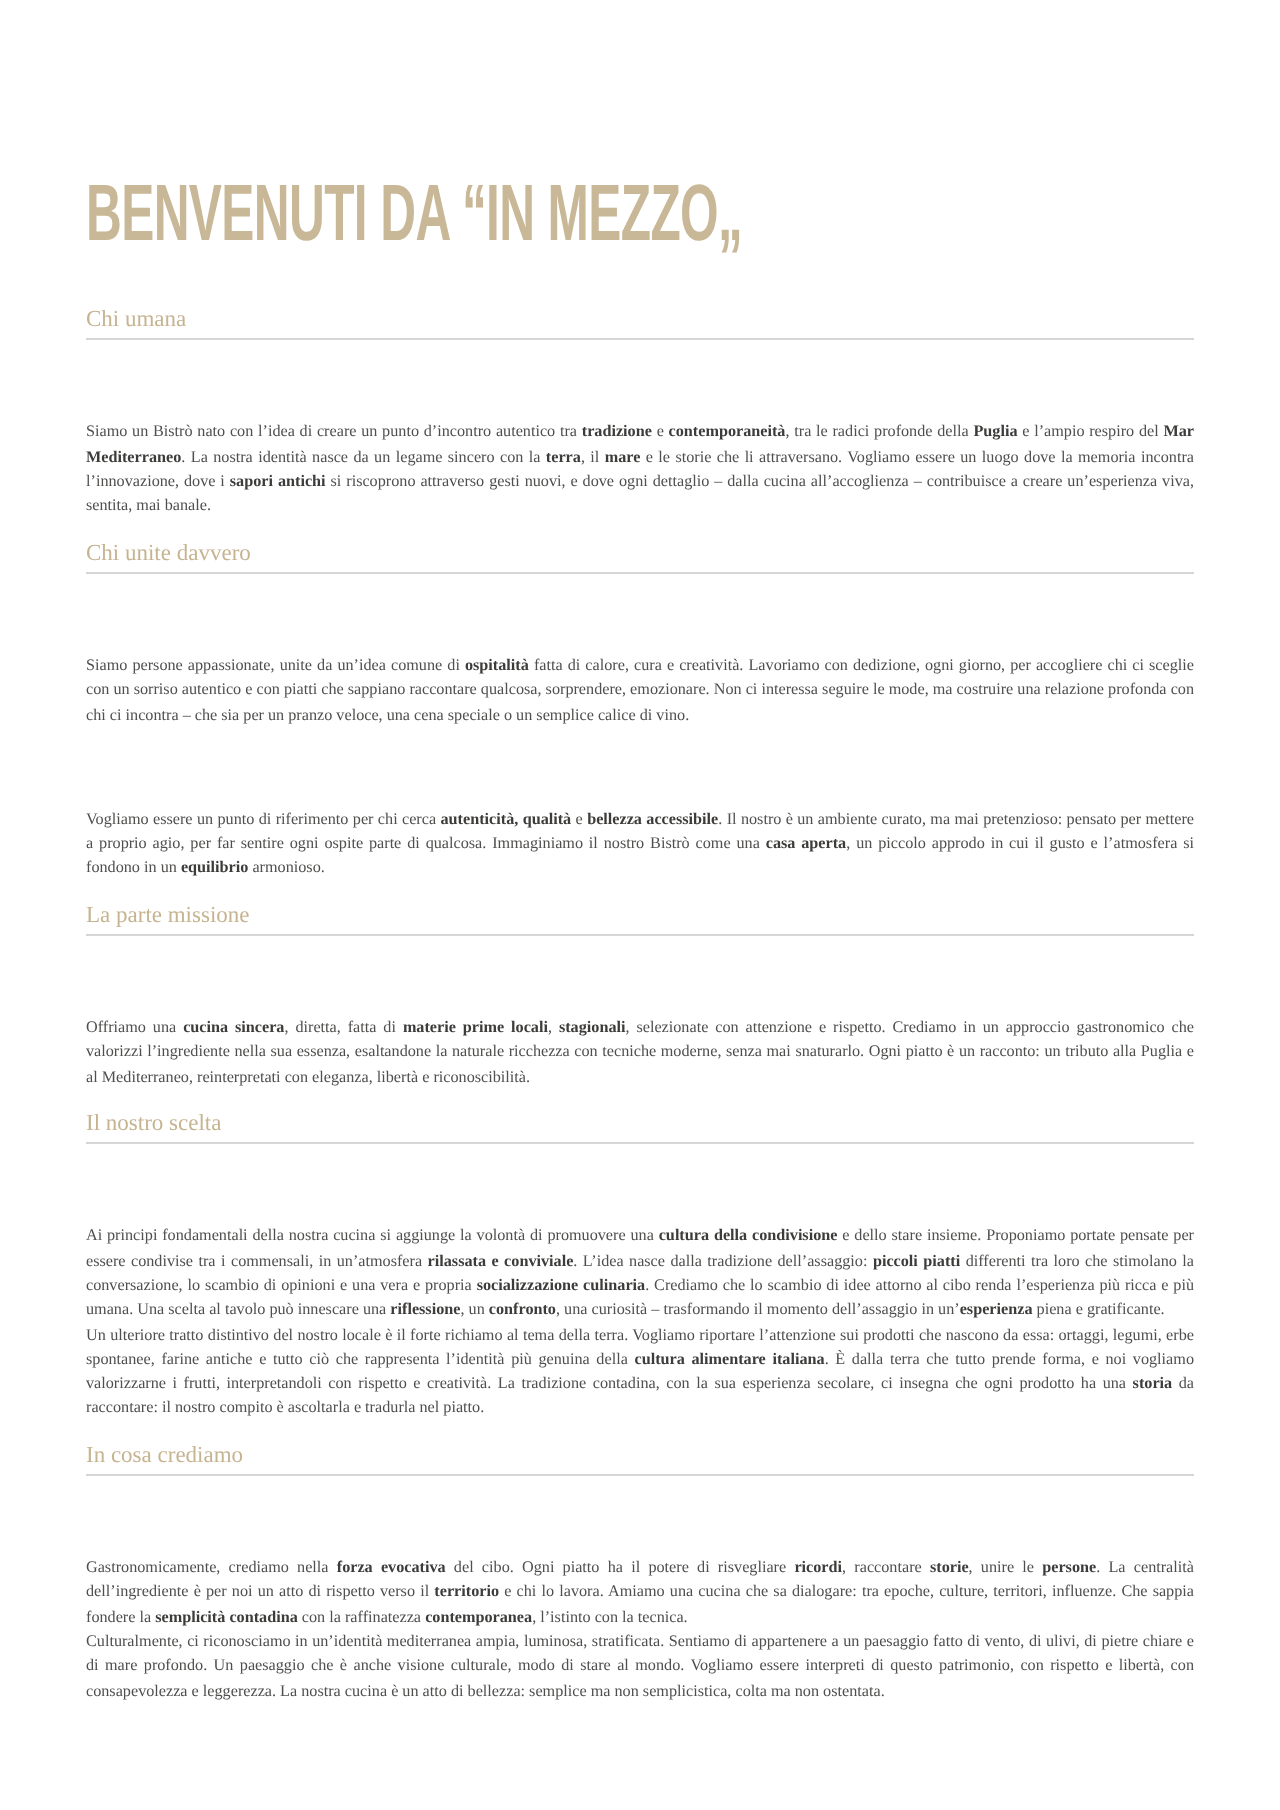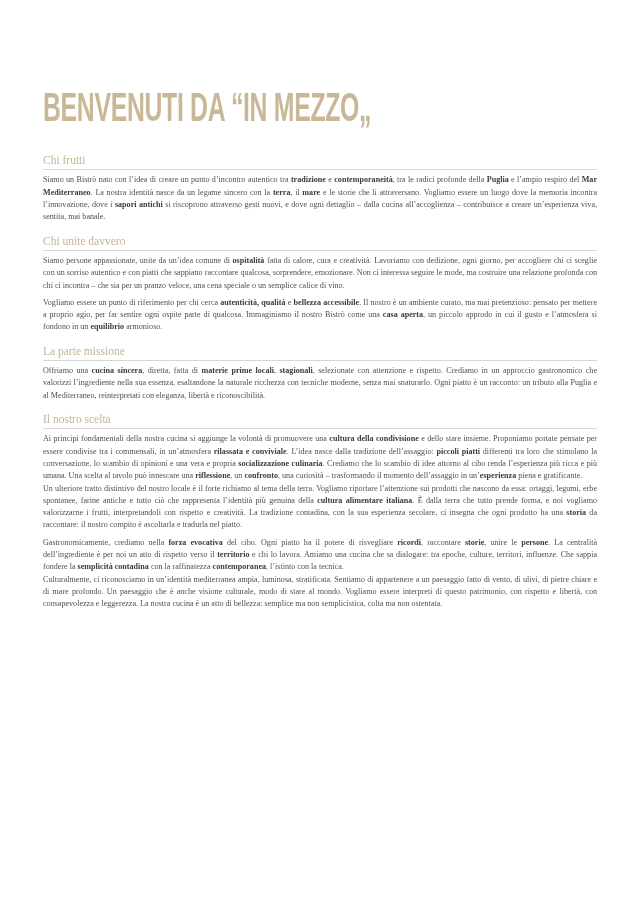--- a/index.html
+++ b/index.html
@@ -45,20 +45,21 @@
     padding: 9px 0 2px 0;
     font-family: "Liberation Serif", "DejaVu Serif", serif;
     font-weight: 400;
     font-size: 11.5px;
     line-height: 1.25;
     color: #c6b491;
     border-bottom: 1px solid #d6d6d6;
   }
   .section-body {
     padding-top: 4px;
+    margin-top: 36px;
   }
   .para {
     margin: 0;
     font-size: 8.1px;
     line-height: 1.52;
     text-align: justify;
     text-justify: inter-word;
     color: #504f4e;
     hyphens: none;
   }
@@ -67,21 +68,21 @@
     color: #3d3c3b;
   }
 </style>
 </head>
 <body>
 
 <div class="page">
   <h1 class="doc-title">BENVENUTI DA “IN MEZZO„</h1>
   <div class="sections">
       <div class="section">
-        <h2 class="section-heading">Chi frutti</h2>
+        <h2 class="section-heading">Chi umana</h2>
         <div class="section-body">
           <p class="para"><span>Siamo un Bistrò nato con l’idea di creare un punto d’incontro autentico tra </span><b>tradizione</b><span> e </span><b>contemporaneità</b><span>, tra le radici profonde della </span><b>Puglia</b><span> e l’ampio respiro del </span><b>Mar Mediterraneo</b><span>. La nostra identità nasce da un legame sincero con la </span><b>terra</b><span>, il </span><b>mare</b><span> e le storie che li attraversano. Vogliamo essere un luogo dove la memoria incontra l’innovazione, dove i </span><b>sapori antichi</b><span> si riscoprono attraverso gesti nuovi, e dove ogni dettaglio – dalla cucina all’accoglienza – contribuisce a creare un’esperienza viva, sentita, mai banale.</span></p>
         </div>
       </div>
       <div class="section">
         <h2 class="section-heading">Chi unite davvero</h2>
         <div class="section-body">
           <p class="para"><span>Siamo persone appassionate, unite da un’idea comune di </span><b>ospitalità</b><span> fatta di calore, cura e creatività. Lavoriamo con dedizione, ogni giorno, per accogliere chi ci sceglie con un sorriso autentico e con piatti che sappiano raccontare qualcosa, sorprendere, emozionare. Non ci interessa seguire le mode, ma costruire una relazione profonda con chi ci incontra – che sia per un pranzo veloce, una cena speciale o un semplice calice di vino.</span></p>
         </div>
       </div>
@@ -97,19 +98,20 @@
         </div>
       </div>
       <div class="section">
         <h2 class="section-heading">Il nostro scelta</h2>
         <div class="section-body">
           <p class="para"><span>Ai principi fondamentali della nostra cucina si aggiunge la volontà di promuovere una </span><b>cultura della condivisione</b><span> e dello stare insieme. Proponiamo portate pensate per essere condivise tra i commensali, in un’atmosfera </span><b>rilassata e conviviale</b><span>. L’idea nasce dalla tradizione dell’assaggio: </span><b>piccoli piatti</b><span> differenti tra loro che stimolano la conversazione, lo scambio di opinioni e una vera e propria </span><b>socializzazione culinaria</b><span>. Crediamo che lo scambio di idee attorno al cibo renda l’esperienza più ricca e più umana. Una scelta al tavolo può innescare una </span><b>riflessione</b><span>, un </span><b>confronto</b><span>, una curiosità – trasformando il momento dell’assaggio in un’</span><b>esperienza</b><span> piena e gratificante.</span></p>
           <p class="para"><span>Un ulteriore tratto distintivo del nostro locale è il forte richiamo al tema della terra. Vogliamo riportare l’attenzione sui prodotti che nascono da essa: ortaggi, legumi, erbe spontanee, farine antiche e tutto ciò che rappresenta l’identità più genuina della </span><b>cultura alimentare italiana</b><span>. È dalla terra che tutto prende forma, e noi vogliamo valorizzarne i frutti, interpretandoli con rispetto e creatività. La tradizione contadina, con la sua esperienza secolare, ci insegna che ogni prodotto ha una </span><b>storia</b><span> da raccontare: il nostro compito è ascoltarla e tradurla nel piatto.</span></p>
         </div>
       </div>
       <div class="section">
+        <h2 class="section-heading">In cosa crediamo</h2>
         <div class="section-body">
           <p class="para"><span>Gastronomicamente, crediamo nella </span><b>forza evocativa</b><span> del cibo. Ogni piatto ha il potere di risvegliare </span><b>ricordi</b><span>, raccontare </span><b>storie</b><span>, unire le </span><b>persone</b><span>. La centralità dell’ingrediente è per noi un atto di rispetto verso il </span><b>territorio</b><span> e chi lo lavora. Amiamo una cucina che sa dialogare: tra epoche, culture, territori, influenze. Che sappia fondere la </span><b>semplicità contadina</b><span> con la raffinatezza </span><b>contemporanea</b><span>, l’istinto con la tecnica.</span></p>
           <p class="para"><span>Culturalmente, ci riconosciamo in un’identità mediterranea ampia, luminosa, stratificata. Sentiamo di appartenere a un paesaggio fatto di vento, di ulivi, di pietre chiare e di mare profondo. Un paesaggio che è anche visione culturale, modo di stare al mondo. Vogliamo essere interpreti di questo patrimonio, con rispetto e libertà, con consapevolezza e leggerezza. La nostra cucina è un atto di bellezza: semplice ma non semplicistica, colta ma non ostentata.</span></p>
         </div>
       </div>
     </div>
 </div>
 
 </body></html>

